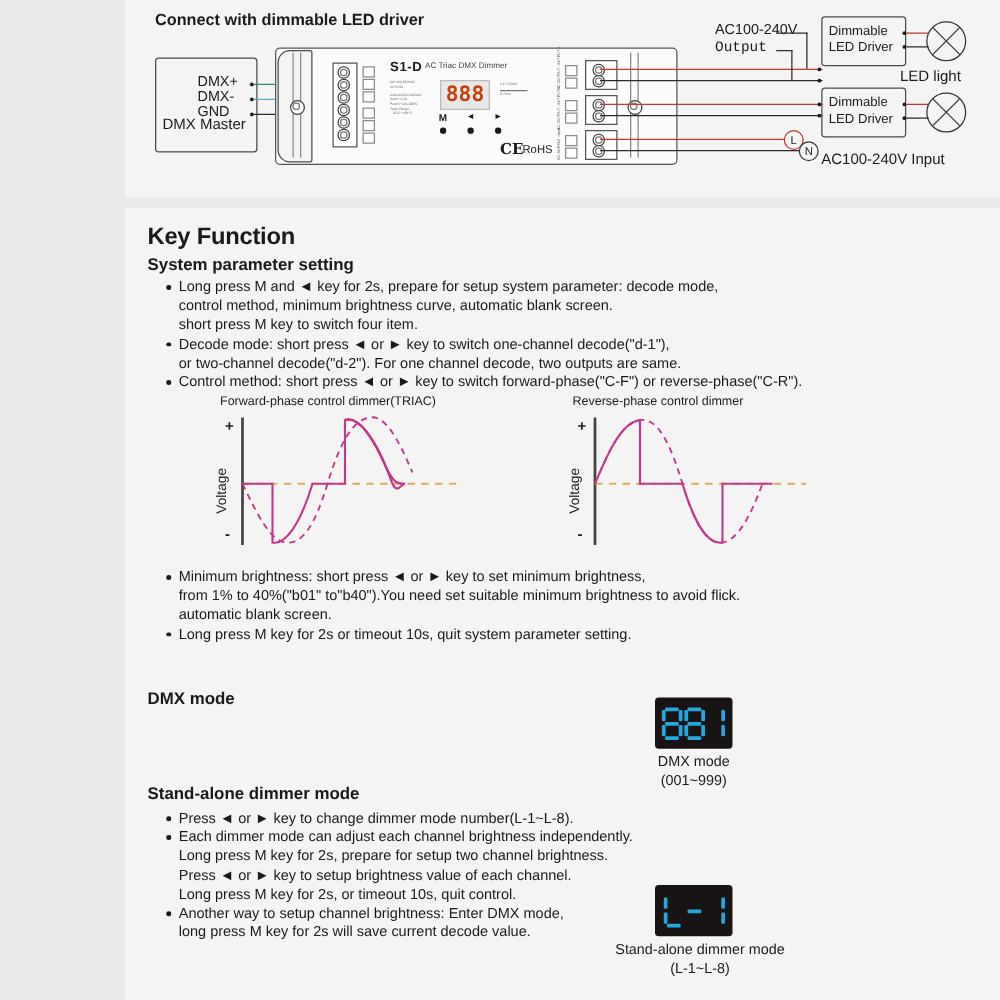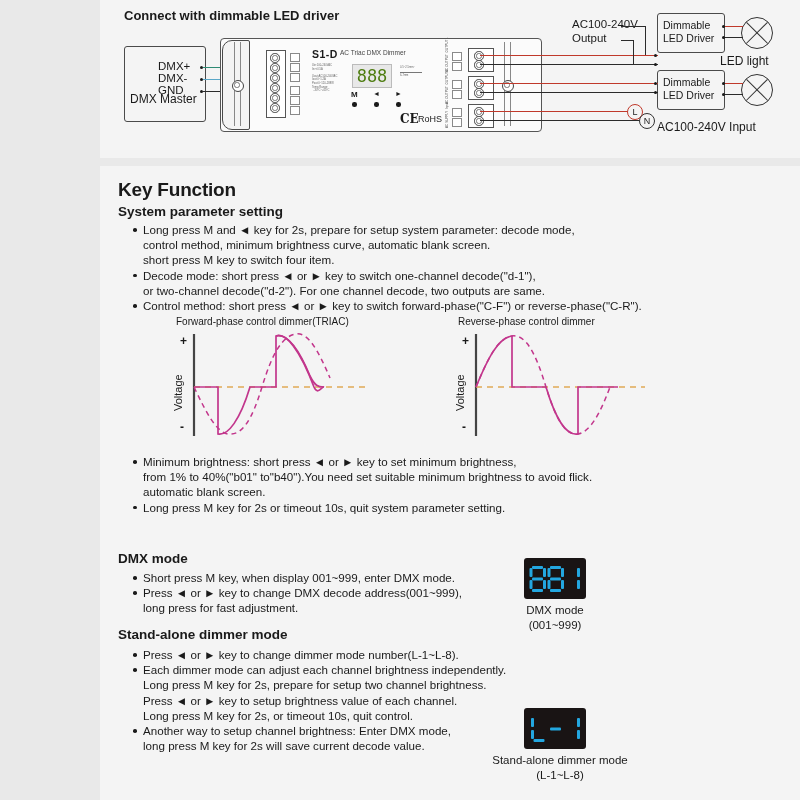--- a/index.html
+++ b/index.html
@@ -40,21 +40,21 @@
   .dev-body{position:absolute;border:1.2px solid #555;border-radius:4px;background:#fbfbfb;}
   .term-block{position:absolute;border:1.1px solid #555;background:#fff;}
   .screw{position:absolute;width:7.5px;height:7.5px;border:1.1px solid #444;border-radius:50%;background:#fff;}
   .screw:after{content:"";position:absolute;left:1.4px;top:1.4px;width:3.3px;height:3.3px;border:.8px solid #777;border-radius:50%;}
   .tiny-pad{position:absolute;width:8px;height:6.5px;border:1px solid #8a8a8a;background:#fff;}
   .vlabel{position:absolute;font-size:3.1px;color:#555;transform:rotate(-90deg);transform-origin:0 0;white-space:nowrap;}
   .microtext{position:absolute;font-size:2.7px;line-height:3.6px;color:#666;white-space:nowrap;}
 
   
   .seg-dev{position:absolute;background:#e8e8e8;border:1px solid #bbb;display:flex;align-items:center;justify-content:center;gap:2px;}
-  .seg8{font-family:"DejaVu Sans Mono", monospace;font-weight:normal;color:#4d7c0f;}
+  .seg8{font-family:"DejaVu Sans Mono", monospace;font-weight:bold;color:#c2410c;}
 
   .bulb{position:absolute;border:1.4px solid #333;border-radius:50%;background:#f4f4f4;}
   .bulb:before,.bulb:after{content:"";position:absolute;left:50%;top:50%;width:100%;height:1.3px;background:#333;transform-origin:center;}
   .bulb:before{transform:translate(-50%,-50%) rotate(45deg);}
   .bulb:after{transform:translate(-50%,-50%) rotate(-45deg);}
   .circ-lbl{position:absolute;border:1.2px solid #c0392b;border-radius:50%;display:flex;align-items:center;justify-content:center;font-size:9px;color:#222;background:#f4f4f4;}
   .circ-lbl.n{border-color:#333;}
 
   
   .wf{position:absolute;}
@@ -153,21 +153,21 @@
     <div class="screw" style="left:374px;top:88px;"></div>
     <div class="term-block" style="left:368px;top:104px;width:24px;height:22px;"></div>
     <div class="screw" style="left:374px;top:107px;"></div>
     <div class="screw" style="left:374px;top:116px;"></div>
 
     <div class="wire" style="left:404px;top:42px;width:1.4px;height:84px;background:#888;"></div>
     <div class="wire" style="left:410px;top:42px;width:1.4px;height:84px;background:#888;"></div>
     <div class="screw" style="left:402px;top:80px;width:10px;height:10px;"></div>
 
     <div class="lbl" style="left:472px;top:18px;">AC100-240V</div>
-    <div class="lbl" style="left:472px;top:32px;">Output</div>
+    <div class="lbl" style="left:472px;top:32px;font-family:Liberation Mono, monospace;">Output</div>
 
     <div class="box-outline" style="left:557px;top:13px;width:66px;height:38px;"></div>
     <div class="lbl" style="left:563px;top:19px;font-size:10.5px;line-height:13px;">Dimmable<br>LED Driver</div>
     <div class="box-outline" style="left:557px;top:70px;width:66px;height:38px;"></div>
     <div class="lbl" style="left:563px;top:76px;font-size:10.5px;line-height:13px;">Dimmable<br>LED Driver</div>
 
     <div class="wire red" style="left:380px;top:54.5px;width:178px;height:1.3px;"></div>
     <div class="wire" style="left:380px;top:63.5px;width:178px;height:1.3px;"></div>
     <div class="wire red" style="left:380px;top:82.5px;width:178px;height:1.3px;"></div>
     <div class="wire" style="left:380px;top:91.5px;width:178px;height:1.3px;"></div>
@@ -243,25 +243,20 @@
     </div>
 
     <div style="position:absolute;left:32px;top:288px;">
       <div class="body-line bullet">Minimum brightness: short press ◄ or ► key to set minimum brightness,</div>
       <div class="body-line indent">from 1% to 40%("b01" to"b40").You need set suitable minimum brightness to avoid flick.</div>
       <div class="body-line indent">automatic blank screen.</div>
       <div class="body-line bullet">Long press M key for 2s or timeout 10s, quit system parameter setting.</div>
     </div>
 
     <div class="sub-title" style="position:absolute;left:18px;top:385px;">DMX mode</div>
-    <div style="position:absolute;left:32px;top:404px;">
-      <div class="body-line bullet">Short press M key, when display 001~999, enter DMX mode.</div>
-      <div class="body-line bullet">Press  ◄ or ► key to change DMX decode address(001~999),</div>
-      <div class="body-line indent">long press for fast adjustment.</div>
-    </div>
 
     <div class="led-disp" style="left:424px;top:392px;width:62px;height:41px;">
       <svg width="62" height="41" viewBox="0 0 62 41">
         <g fill="#23a7e0">
 
           <rect x="8" y="8" width="11" height="3" rx="1"></rect>
           <rect x="5.5" y="10" width="3" height="9" rx="1"></rect>
           <rect x="19" y="10" width="3" height="9" rx="1"></rect>
           <rect x="8" y="19.5" width="11" height="3" rx="1"></rect>
           <rect x="5.5" y="22" width="3" height="9" rx="1"></rect>

